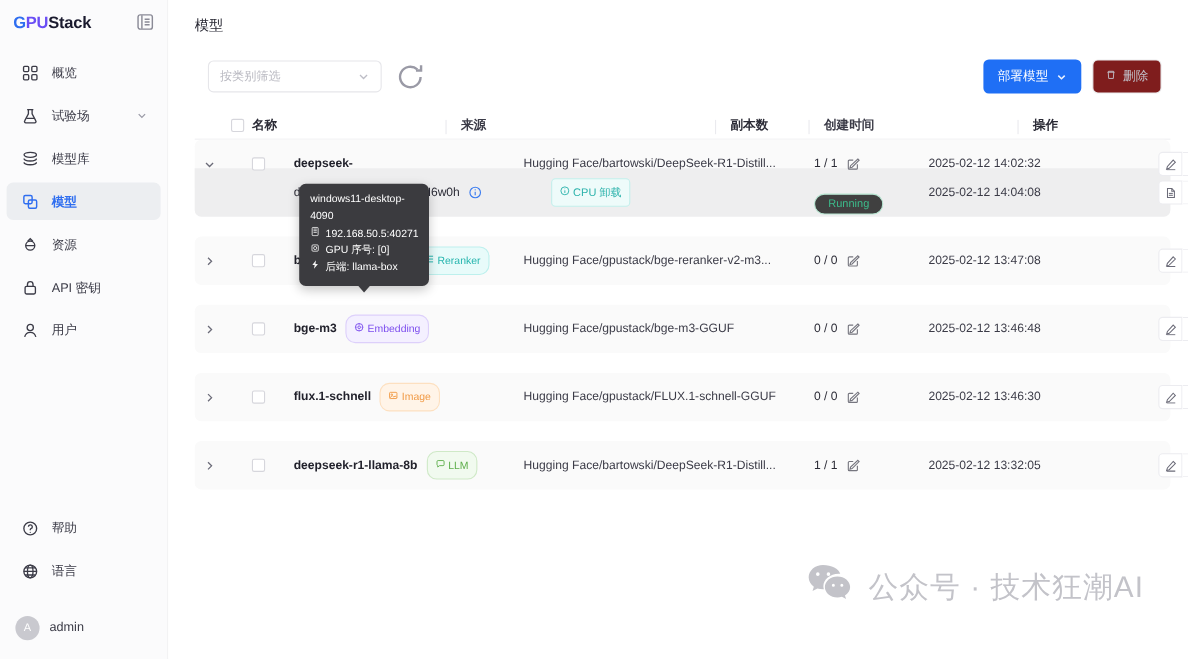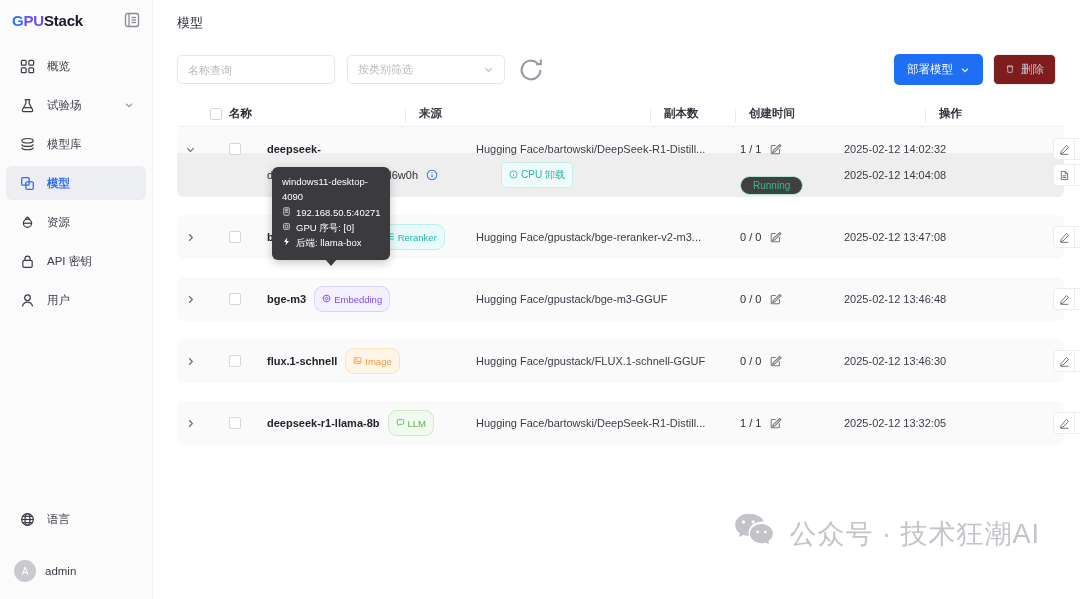--- a/index.html
+++ b/index.html
@@ -269,41 +269,50 @@
       </div>
     </nav>
 
     <div class="spacer"></div>
 
     <div class="bottom-nav">
       <div class="nav-item">
         <span class="ico">
             <svg viewBox="0 0 16 16" fill="none" stroke="currentColor" stroke-width="1.3">
               <circle cx="8" cy="8" r="6.2"></circle>
+              <path d="M6.2 6.3a1.9 1.9 0 1 1 2.5 1.8c-.5.2-.7.6-.7 1.1v.4"></path>
+              <circle cx="8" cy="11.6" r=".6" fill="currentColor" stroke="none"></circle>
+            </svg>
+          </span>
+        <span>帮助</span>
+      </div>
+      <div class="nav-item">
+        <span class="ico">
+            <svg viewBox="0 0 16 16" fill="none" stroke="currentColor" stroke-width="1.3">
+              <circle cx="8" cy="8" r="6.2"></circle>
               <ellipse cx="8" cy="8" rx="2.7" ry="6.2"></ellipse>
               <line x1="1.8" y1="8" x2="14.2" y2="8"></line>
               <line x1="2.9" y1="4.6" x2="13.1" y2="4.6"></line>
               <line x1="2.9" y1="11.4" x2="13.1" y2="11.4"></line>
             </svg>
           </span>
         <span>语言</span>
       </div>
     </div>
 
     <div class="user-row">
       <span class="avatar">A</span>
       <span>admin</span>
     </div>
   </aside>
 
   <section class="main">
     <div class="page-title">模型</div>
 
     <div class="toolbar">
-      <input class="search-input" type="text" placeholder="名称查询" style="">
       <div class="filter-select">
         <span>按类别筛选</span>
         <span class="chev"><svg viewBox="0 0 12 12" fill="none" stroke="currentColor" stroke-width="1.3">
               <polyline points="2.5,4.5 6,8 9.5,4.5"></polyline>
             </svg></span>
       </div>
       <div class="refresh-btn">
         <svg viewBox="0 0 18 18" fill="none" stroke="currentColor" stroke-width="1.4">
             <path d="M15 9a6 6 0 1 1-1.9-4.4"></path>
             <polyline points="15.3,2.2 15.3,5.2 12.3,5.2"></polyline>

